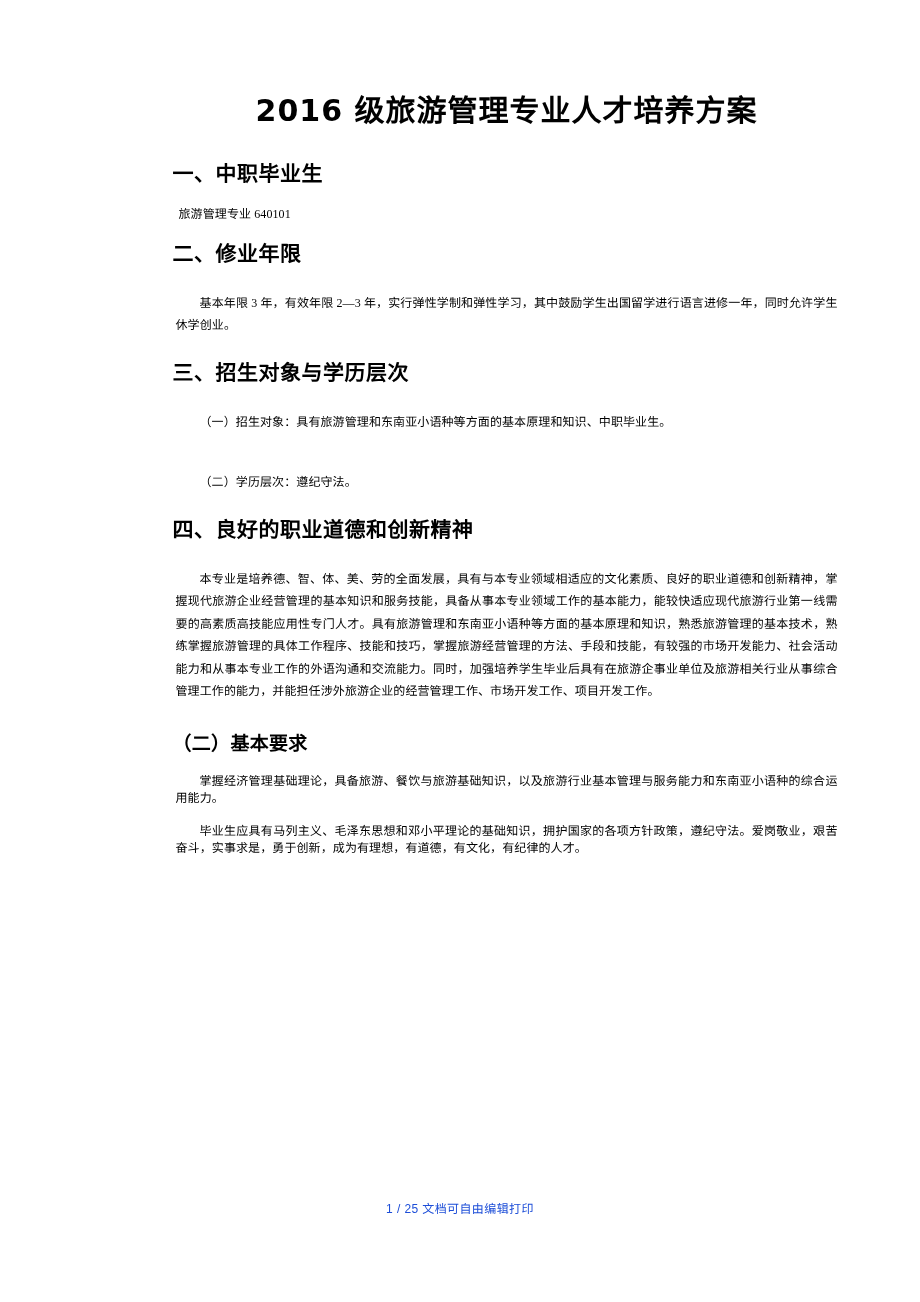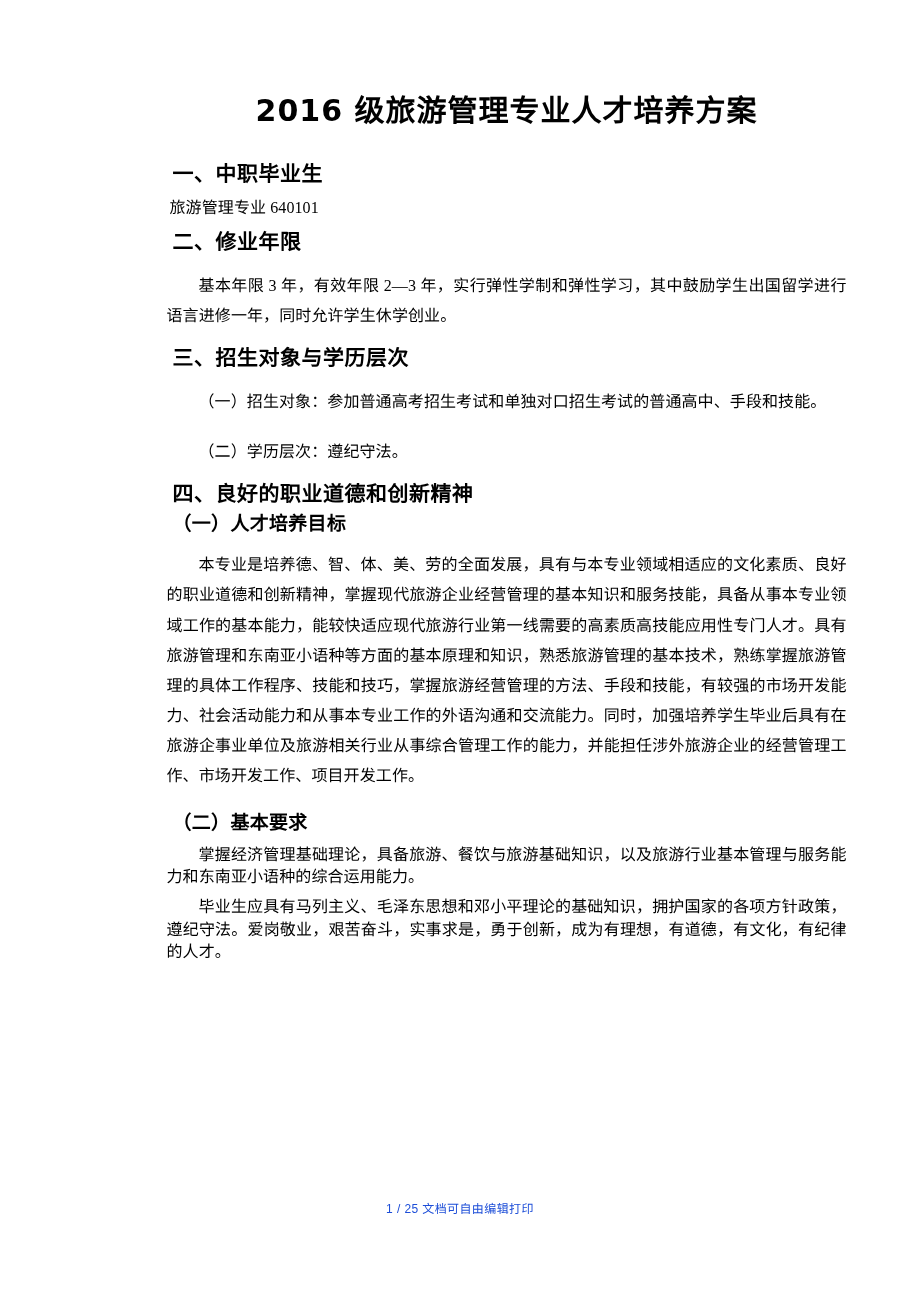--- a/index.html
+++ b/index.html
@@ -60,23 +60,23 @@
     font-size: 19px;
     line-height: 1.45;
     letter-spacing: 0.3px;
     margin: 0;
     padding-left: 13px;
   }
 
   
   .p {
     font-family: "Liberation Serif", "DejaVu Serif", serif;
-    font-size: 16px;
+    font-size: 12px;
     line-height: 1.55;
-    margin: 7px;
+    margin: 16px;
     text-align: justify;
     text-justify: inter-ideograph;
     letter-spacing: 0.1px;
   }
   .p.indent { text-indent: 2em; }
   .p.tight  { line-height: 1.42; }
   .p.loose  { line-height: 1.88; }
   .p.nowrap-line { white-space: nowrap; }
 
   
@@ -112,28 +112,27 @@
     <div class="p nowrap-line" style="padding-left:3px;">旅游管理专业 640101</div>
 
     <div class="h1">二、修业年限</div>
     <div class="gap-sm"></div>
     <div class="p indent loose">基本年限 3 年，有效年限 2—3 年，实行弹性学制和弹性学习，其中鼓励学生出国留学进行语言进修一年，同时允许学生休学创业。</div>
 
     <div class="gap-sm"></div>
 
     <div class="h1">三、招生对象与学历层次</div>
     <div class="gap-sm"></div>
-    <div class="p indent loose">（一）招生对象：参加普通高考招生考试和单独对口招生考试的普通高中、手段和技能。</div>
+    <div class="p indent loose">（一）招生对象：具有旅游管理和东南亚小语种等方面的基本原理和知识、中职毕业生。</div>
     <div class="gap-sm"></div>
     <div class="p indent loose">（二）学历层次：遵纪守法。</div>
 
     <div class="gap-sm"></div>
 
     <div class="h1">四、良好的职业道德和创新精神</div>
-    <div class="h2">（一）人才培养目标</div>
     <div class="gap-sm"></div>
     <div class="p indent loose">本专业是培养德、智、体、美、劳的全面发展，具有与本专业领域相适应的文化素质、良好的职业道德和创新精神，掌握现代旅游企业经营管理的基本知识和服务技能，具备从事本专业领域工作的基本能力，能较快适应现代旅游行业第一线需要的高素质高技能应用性专门人才。具有旅游管理和东南亚小语种等方面的基本原理和知识，熟悉旅游管理的基本技术，熟练掌握旅游管理的具体工作程序、技能和技巧，掌握旅游经营管理的方法、手段和技能，有较强的市场开发能力、社会活动能力和从事本专业工作的外语沟通和交流能力。同时，加强培养学生毕业后具有在旅游企事业单位及旅游相关行业从事综合管理工作的能力，并能担任涉外旅游企业的经营管理工作、市场开发工作、项目开发工作。</div>
 
     <div class="gap-md"></div>
 
     <div class="h2">（二）基本要求</div>
     <div class="p indent tight">掌握经济管理基础理论，具备旅游、餐饮与旅游基础知识，以及旅游行业基本管理与服务能力和东南亚小语种的综合运用能力。</div>
     <div class="p indent tight">毕业生应具有马列主义、毛泽东思想和邓小平理论的基础知识，拥护国家的各项方针政策，遵纪守法。爱岗敬业，艰苦奋斗，实事求是，勇于创新，成为有理想，有道德，有文化，有纪律的人才。</div>
 
   </div>

